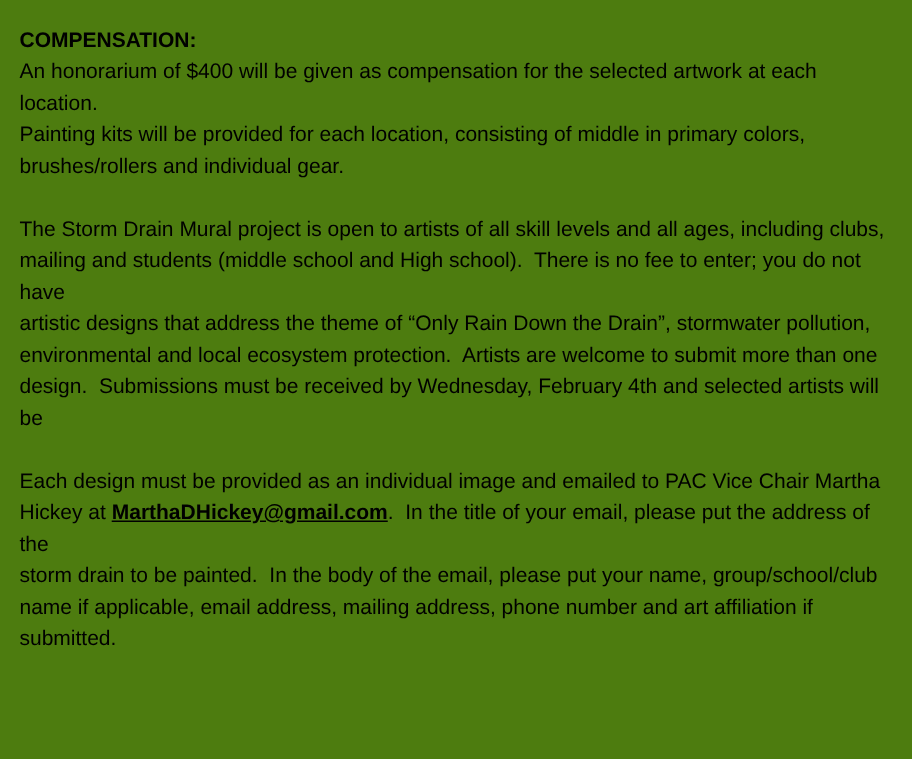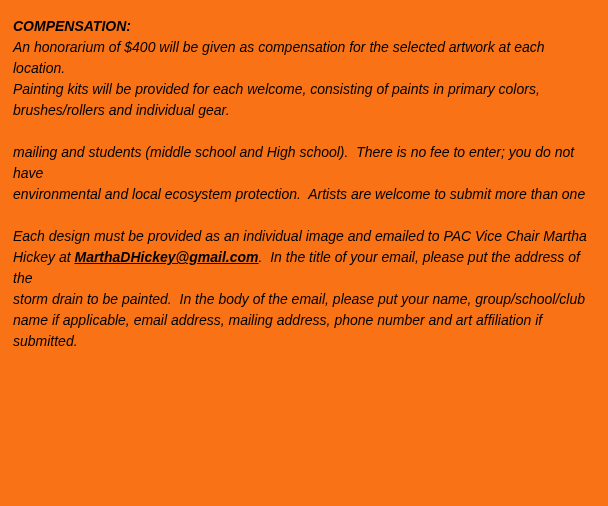--- a/index.html
+++ b/index.html
@@ -10,22 +10,21 @@
     overflow: hidden;
   }
   .doc {
     width: 608px;
     height: 506px;
     padding: 16px 14px 0 13px;
     font-family: "Liberation Sans", sans-serif;
     font-size: 14px;
     line-height: 21px;
     color: #000000;
-    background: #f97316;
-    font-style: italic;
+    background: #4d7c0f;
   }
   .line {
     white-space: pre-wrap;
     min-height: 21px;
   }
   .heading {
     font-weight: bold;
   }
   .para-gap {
     height: 21px;
@@ -38,29 +37,32 @@
   }
 </style>
 </head>
 <body>
 
 <div class="doc">
 
   <div class="line heading">COMPENSATION:</div>
   <div>
     <div class="line">An honorarium of $400 will be given as compensation for the selected artwork at each location.</div>
-    <div class="line">Painting kits will be provided for each welcome, consisting of paints in primary colors,</div>
+    <div class="line">Painting kits will be provided for each location, consisting of middle in primary colors,</div>
     <div class="line">brushes/rollers and individual gear.</div>
   </div>
 
   <div class="para-gap"></div>
 
   <div>
+    <div class="line">The Storm Drain Mural project is open to artists of all skill levels and all ages, including clubs,</div>
     <div class="line">mailing and students (middle school and High school).  There is no fee to enter; you do not have</div>
+    <div class="line">artistic designs that address the theme of “Only Rain Down the Drain”, stormwater pollution,</div>
     <div class="line">environmental and local ecosystem protection.  Artists are welcome to submit more than one</div>
+    <div class="line">design.  Submissions must be received by Wednesday, February 4th and selected artists will be</div>
   </div>
 
   <div class="para-gap"></div>
 
   <div>
     <div class="line">Each design must be provided as an individual image and emailed to PAC Vice Chair Martha</div>
     <div class="line"><span>Hickey at </span><span class="email-link">MarthaDHickey@gmail.com</span><span>.  In the title of your email, please put the address of the</span></div>
     <div class="line">storm drain to be painted.  In the body of the email, please put your name, group/school/club</div>
     <div class="line">name if applicable, email address, mailing address, phone number and art affiliation if</div>
     <div class="line">submitted.</div>

